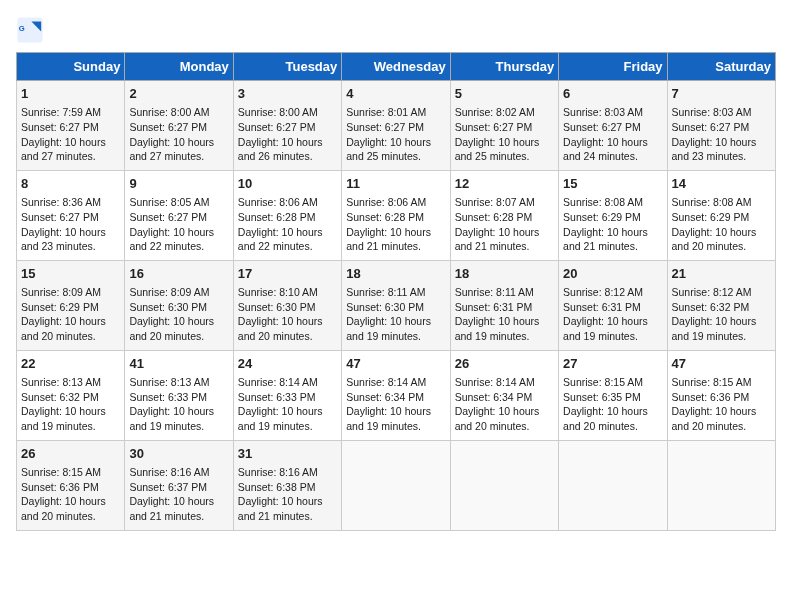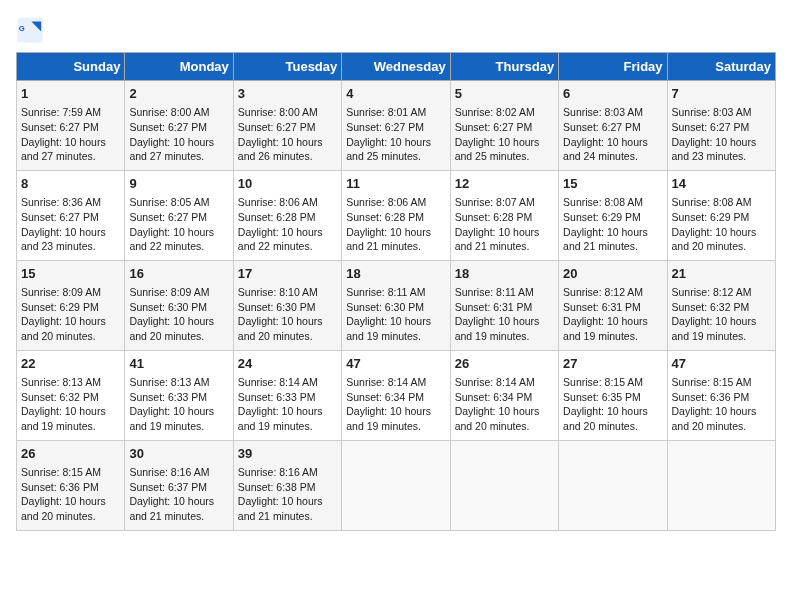--- a/index.html
+++ b/index.html
@@ -339,21 +339,21 @@
 and 20 minutes.</div>
         </td>
         <td>
           <span class="day-num">30</span>
           <div style="white-space: pre-line;">Sunrise: 8:16 AM
 Sunset: 6:37 PM
 Daylight: 10 hours
 and 21 minutes.</div>
         </td>
         <td>
-          <span class="day-num">39</span>
+          <span class="day-num">31</span>
           <div style="white-space: pre-line;">Sunrise: 8:16 AM
 Sunset: 6:38 PM
 Daylight: 10 hours
 and 21 minutes.</div>
         </td>
         <td class="empty-cell"></td>
         <td class="empty-cell"></td>
         <td class="empty-cell"></td>
         <td class="empty-cell"></td>
       </tr>

